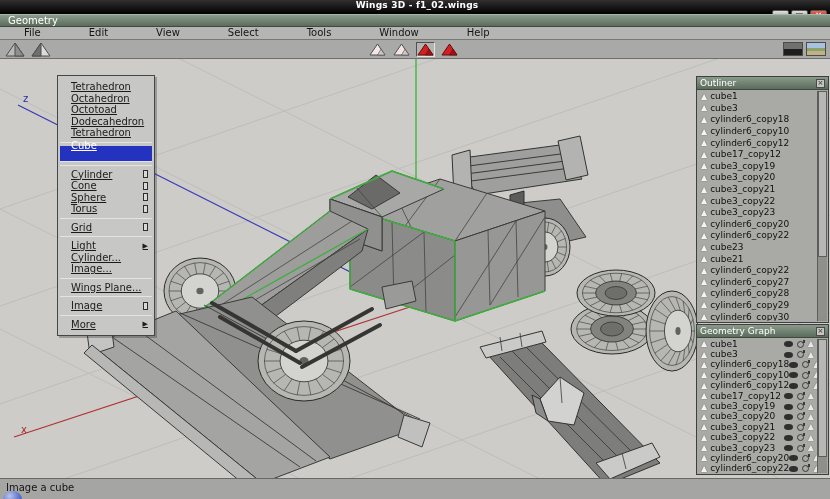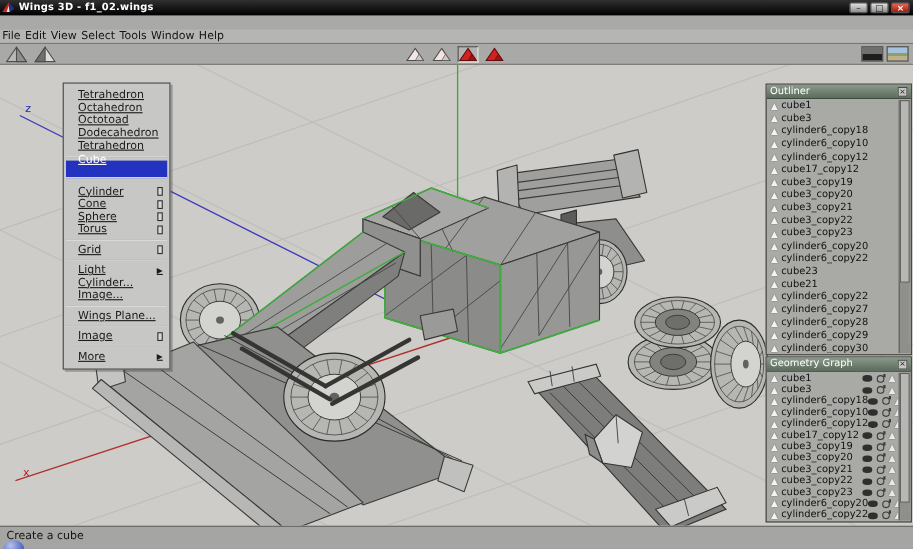--- a/index.html
+++ b/index.html
@@ -2,37 +2,37 @@
 <html><head>
 <meta charset="utf-8">
 <style>
   * { margin:0; padding:0; box-sizing:border-box; }
   html,body { width:830px; height:499px; overflow:hidden; background:#000;
               font-family:"DejaVu Sans", sans-serif; }
   .app { position:absolute; inset:0; background:#a9a9a7; }
 
   
   .titlebar { position:absolute; top:0; left:0; right:0; height:14px;
-    background:linear-gradient(#303030,#000); color:#fff; display:flex; align-items:center; }
+    background:linear-gradient(#303030,#000); color:#fff; display:flex; align-items:center;flex-direction:column; }
   .app-icon { width:11px; height:10px; margin-left:2px; }
   .title-text { margin-left:4px; font-size:9px; font-weight:bold; letter-spacing:.2px; }
   .win-buttons { margin-left:auto; display:flex; gap:2px; padding-right:3px; }
   .win-btn { width:17px; height:10px; font-size:8px; line-height:9px; text-align:center;
     color:#222; background:linear-gradient(#e2e2e0,#8e8e8c); border:1px solid #555; border-radius:2px; }
   .win-btn.close { background:linear-gradient(#e86a5a,#a81808); color:#fff; font-weight:bold; }
 
   
   .geo-tab { position:absolute; top:14px; left:0; right:0; height:13px;
     background:linear-gradient(#8b9b8b,#5c6c5c); border-top:1px solid #a7b5a7;
     border-bottom:1px solid #3e4a3e; color:#fff; font-size:10px; line-height:12px; padding-left:8px; }
 
   
   .menubar { position:absolute; top:27px; left:0; right:0; height:13px; background:#b5b5b3;
     border-bottom:1px solid #787876; display:flex; }
-  .menu-item { font-size:10px; line-height:12px; color:#141414; padding:0 2px; }
+  .menu-item { font-size:10px; line-height:12px; color:#141414; padding:0 24px; }
 
   
   .toolbar { position:absolute; top:40px; left:0; right:0; height:19px; background:#a9a9a7;
     border-bottom:1px solid #6f6f6d; }
   .tb-left   { position:absolute; left:5px;  top:2px; display:flex; gap:6px; }
   .tb-center { position:absolute; left:368px; top:2px; display:flex; gap:5px; align-items:center; }
   .tb-right  { position:absolute; right:4px; top:2px; display:flex; gap:3px; }
   .mode-btn { width:19px; height:15px; display:flex; align-items:center; justify-content:center; }
   .mode-btn.pressed { border:1px solid; border-color:#50504e #e4e4e2 #e4e4e2 #50504e; background:#b3b3b1; }
   .thumb { width:20px; height:14px; border:1px solid #4c4c4a; }
@@ -101,20 +101,21 @@
       <polygon points="4,9 6,3 6.6,9" fill="#e9e9e7"></polygon>
     </svg>
     <span class="title-text">Wings 3D - f1_02.wings</span>
     <div class="win-buttons">
       <div class="win-btn">–</div>
       <div class="win-btn">□</div>
       <div class="win-btn close">×</div>
     </div>
   </div>
 
+  <div class="geo-tab">Geometry</div>
 
   <div class="menubar" id="menubar">
       <div class="menu-item">File</div>
       <div class="menu-item">Edit</div>
       <div class="menu-item">View</div>
       <div class="menu-item">Select</div>
       <div class="menu-item">Tools</div>
       <div class="menu-item">Window</div>
       <div class="menu-item">Help</div>
     </div>
@@ -717,16 +718,16 @@
           </div>
         </div>
       <div class="scrollbar">
         <div class="scroll-thumb" style="top:0; height:88%;"></div>
       </div>
       <div class="grip"></div>
     </div>
   </div>
 
   <div class="statusbar">
-    <span>Create a cube</span>
+    <span>Image a cube</span>
     <div class="cursor-blob"></div>
   </div>
 </div>
 
 </body></html>

